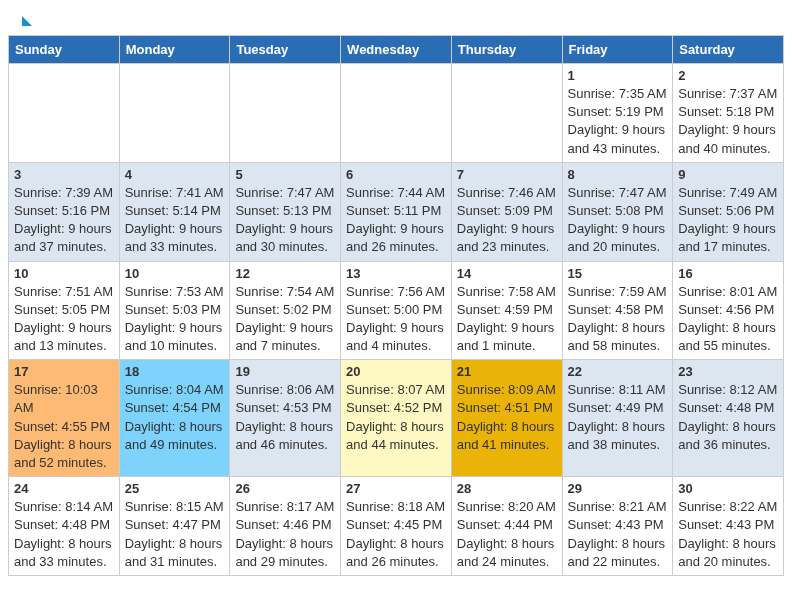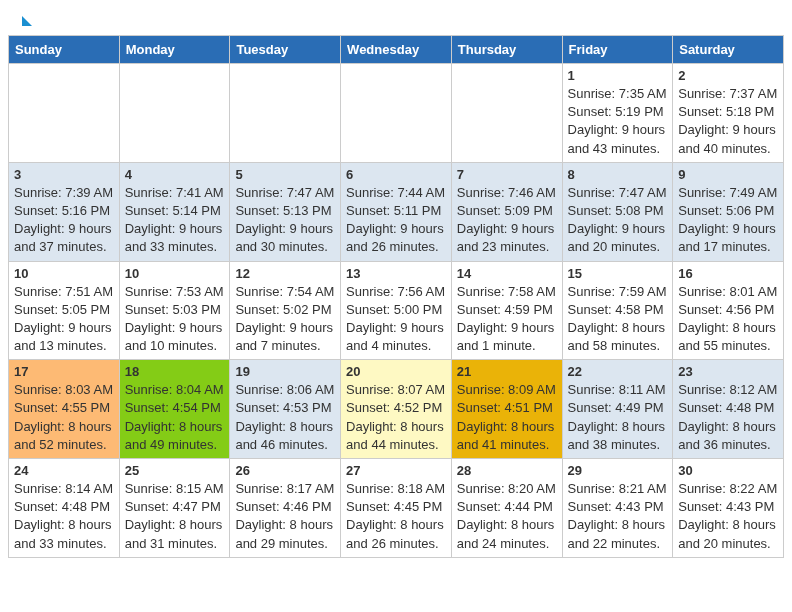--- a/index.html
+++ b/index.html
@@ -168,25 +168,25 @@
         <td>
           <span class="day-num">16</span>
           <div class="day-info" style="white-space: pre-line;">Sunrise: 8:01 AM
 Sunset: 4:56 PM
 Daylight: 8 hours and 55 minutes.</div>
         </td>
       </tr>
       <tr class="row-even">
         <td style="background: #fdba74;">
           <span class="day-num">17</span>
-          <div class="day-info" style="white-space: pre-line;">Sunrise: 8:03 AM
+          <div class="day-info" style="white-space: pre-line;">Sunrise: 10:03 AM
 Sunset: 4:55 PM
 Daylight: 8 hours and 52 minutes.</div>
         </td>
-        <td style="background: #84cc16;">
+        <td style="background: #7dd3fc;">
           <span class="day-num">18</span>
           <div class="day-info" style="white-space: pre-line;">Sunrise: 8:04 AM
 Sunset: 4:54 PM
 Daylight: 8 hours and 49 minutes.</div>
         </td>
         <td style="background: rgb(220, 230, 240);">
           <span class="day-num">19</span>
           <div class="day-info" style="white-space: pre-line;">Sunrise: 8:06 AM
 Sunset: 4:53 PM
 Daylight: 8 hours and 46 minutes.</div>

